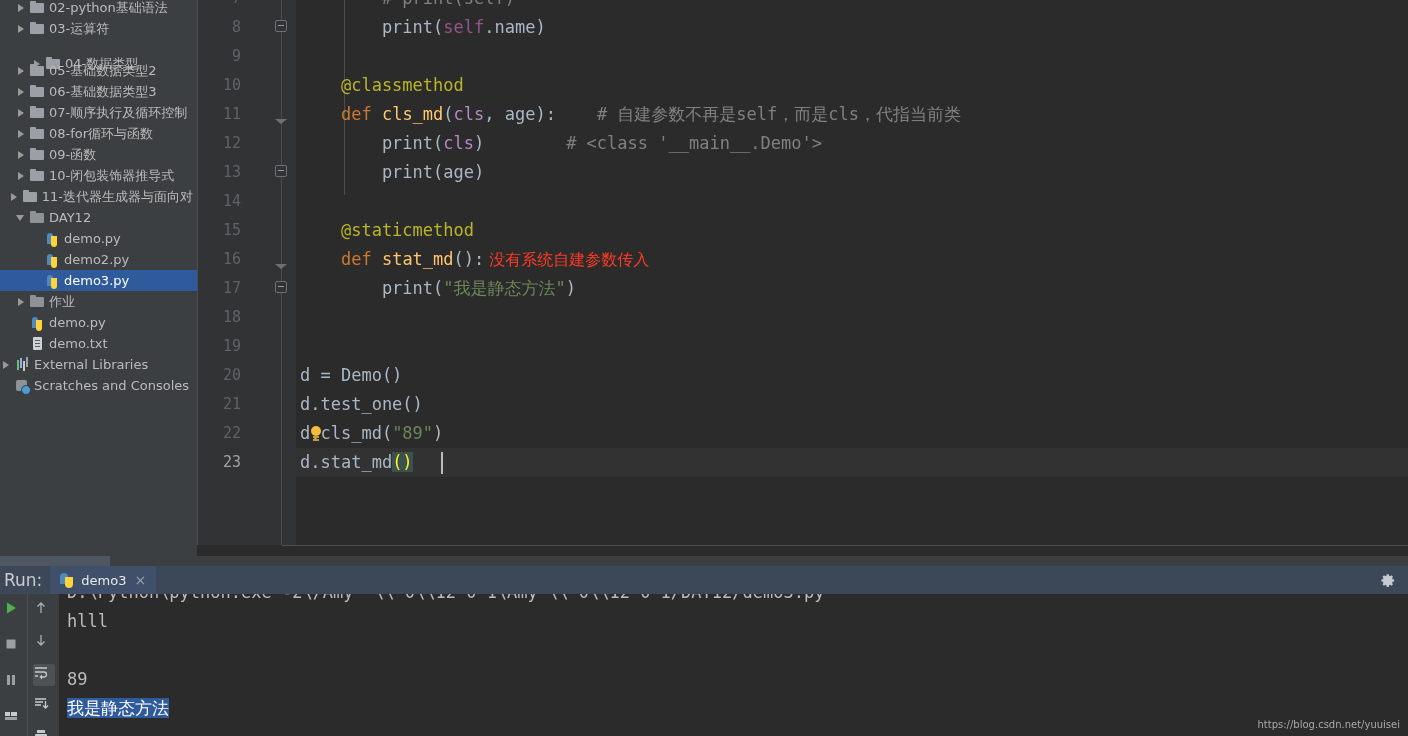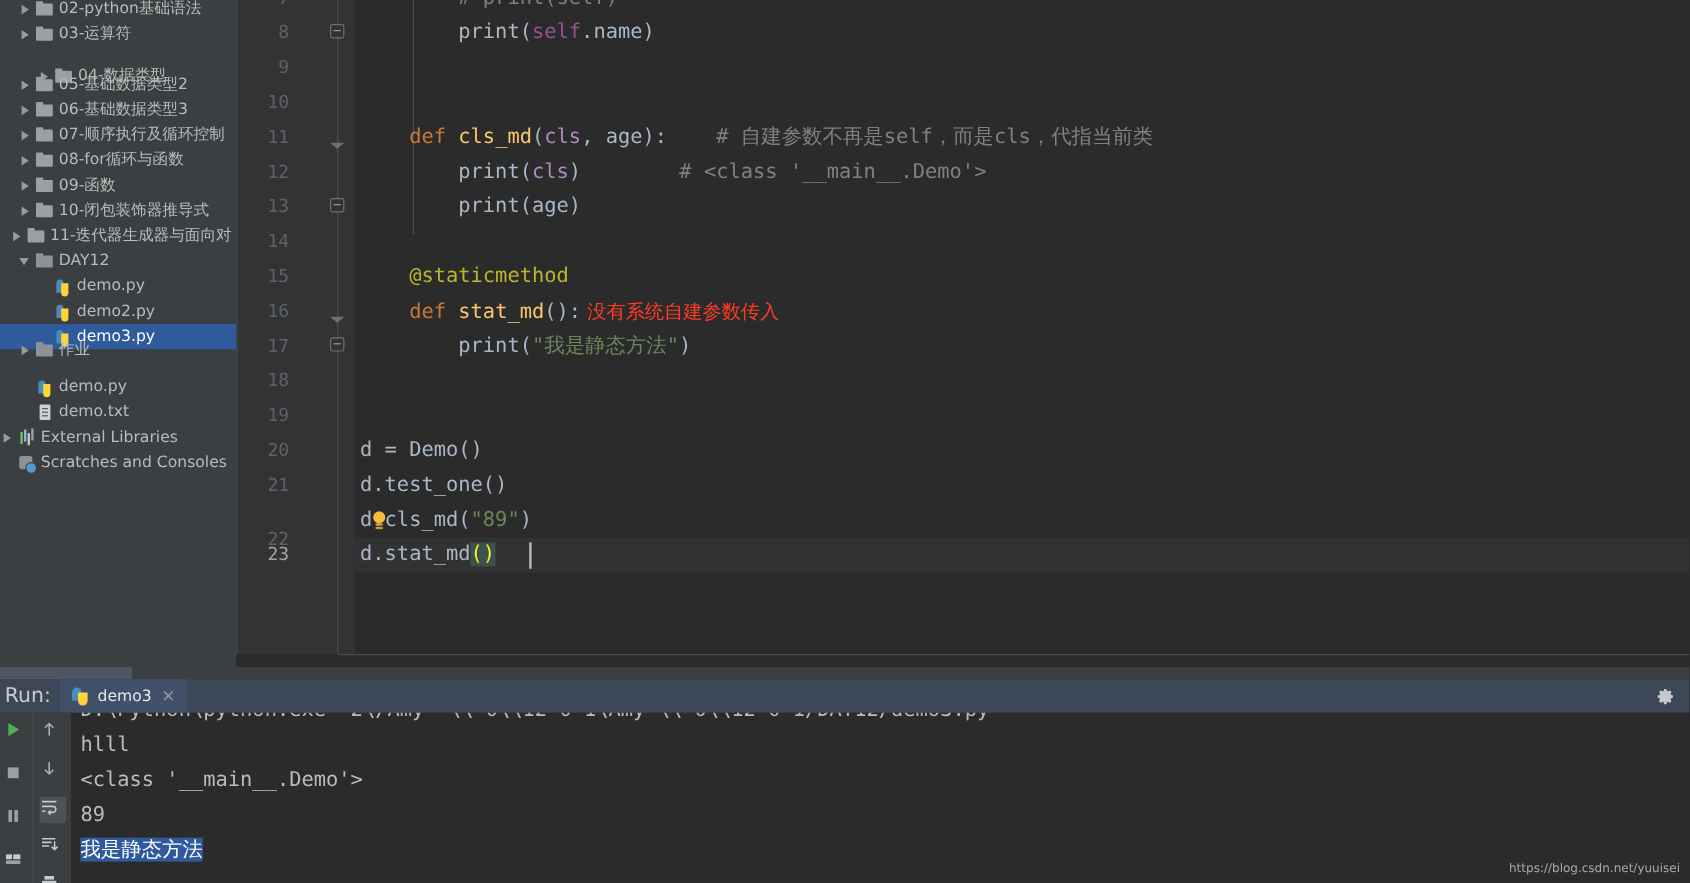--- a/index.html
+++ b/index.html
@@ -312,21 +312,21 @@
         <span class="tw"></span>
         <span class="ic py"></span>
         <span class="tlabel">demo2.py</span>
       </div>
       <div class="trow sel" style="top: 270px; position: absolute; left: 0px; right: 0px;">
         <span style="display: inline-block; width: 30px;"></span>
         <span class="tw"></span>
         <span class="ic py"></span>
         <span class="tlabel">demo3.py</span>
       </div>
-      <div class="trow" style="top: 281px; position: absolute; left: 0px; right: 0px;">
+      <div class="trow" style="top: 291px; position: absolute; left: 0px; right: 0px;">
         <span style="display: inline-block; width: 15px;"></span>
         <span class="tw arrow"></span>
         <span class="ic folder folderdk"></span>
         <span class="tlabel">作业</span>
       </div>
       <div class="trow" style="top: 312px; position: absolute; left: 0px; right: 0px;">
         <span style="display: inline-block; width: 15px;"></span>
         <span class="tw"></span>
         <span class="ic py"></span>
         <span class="tlabel">demo.py</span>
@@ -377,28 +377,29 @@
           <span class="pkd"></span>
         </div>
         <div class="gline" style="top: 274px;">17</div>
         <div class="fold" style="top: 274px;">
           <span class="sq"></span>
         </div>
         <div class="gline" style="top: 303px;">18</div>
         <div class="gline" style="top: 332px;">19</div>
         <div class="gline" style="top: 361px;">20</div>
         <div class="gline" style="top: 390px;">21</div>
-        <div class="gline" style="top: 419px; margin-top: 16px;">22</div>
+        <div class="gline" style="top: 419px;">22</div>
         <div class="gline cur" style="top: 448px;">23</div>
       </div>
     <div id="codearea">
       <div id="indentguide"></div>
     <div class="cline" style="top: -16px;"><span class="cmt">        # print(self)</span></div>
         <div class="cline" style="top: 13px;"><span>        print(</span><span class="selfp">self</span><span>.name)</span></div>
         <div class="cline" style="top: 42px;"></div>
+        <div class="cline" style="top: 71px;"><span class="deco">    @classmethod</span></div>
         <div class="cline" style="top: 100px;"><span>    </span><span class="kw">def </span><span class="fn">cls_md</span><span>(</span><span class="pink">cls</span><span>, age):</span><span class="cmt">    # 自建参数不再是self，而是cls，代指当前类</span></div>
         <div class="cline" style="top: 129px;"><span>        print(</span><span class="pink">cls</span><span>)</span><span class="cmt">        # &lt;class '__main__.Demo'&gt;</span></div>
         <div class="cline" style="top: 158px;"><span>        print(age)</span></div>
         <div class="cline" style="top: 187px;"></div>
         <div class="cline" style="top: 216px;"><span class="deco">    @staticmethod</span></div>
         <div class="cline" style="top: 245px;"><span>    </span><span class="kw">def </span><span class="fn">stat_md</span><span>():</span><span class="redan"> 没有系统自建参数传入</span></div>
         <div class="cline" style="top: 274px;"><span>        print(</span><span class="str">"我是静态方法"</span><span>)</span></div>
         <div class="cline" style="top: 303px;"></div>
         <div class="cline" style="top: 332px;"></div>
         <div class="cline" style="top: 361px;"><span>d = Demo()</span></div>
@@ -466,20 +467,19 @@
             </svg></span></div>
         <div class="tbtn" style="left: 5px; top: 134px;"><span><svg width="16" height="16" viewBox="0 0 16 16">
               <rect x="4" y="2" width="8" height="3" fill="#c6cad0"></rect>
               <rect x="2" y="6" width="12" height="5" rx="1" fill="#c6cad0"></rect>
               <rect x="4.5" y="11" width="7" height="3.5" fill="#e6e8ea" stroke="#3c3f41"></rect>
             </svg></span></div>
       </div>
     <div id="coutwrap">
         <div class="coline" style="top: -16px;"><span>D:\Python\python.exe -2\/Amy  \\ 0\\12 0 1\Amy \\ 0\\12 0 1/DAY12/demo3.py</span></div>
         <div class="coline" style="top: 13px;"><span>hlll</span></div>
-        <div class="coline" style="top: 42px;"><span>&lt;class '__main__.Demo'&gt;</span></div>
         <div class="coline" style="top: 71px;"><span>89</span></div>
         <div class="coline" style="top: 100px;"><span class="selhl">我是静态方法</span></div>
       </div>
     <div id="watermark">https://blog.csdn.net/yuuisei</div>
   </div>
 
 </div>
 
 </body></html>

